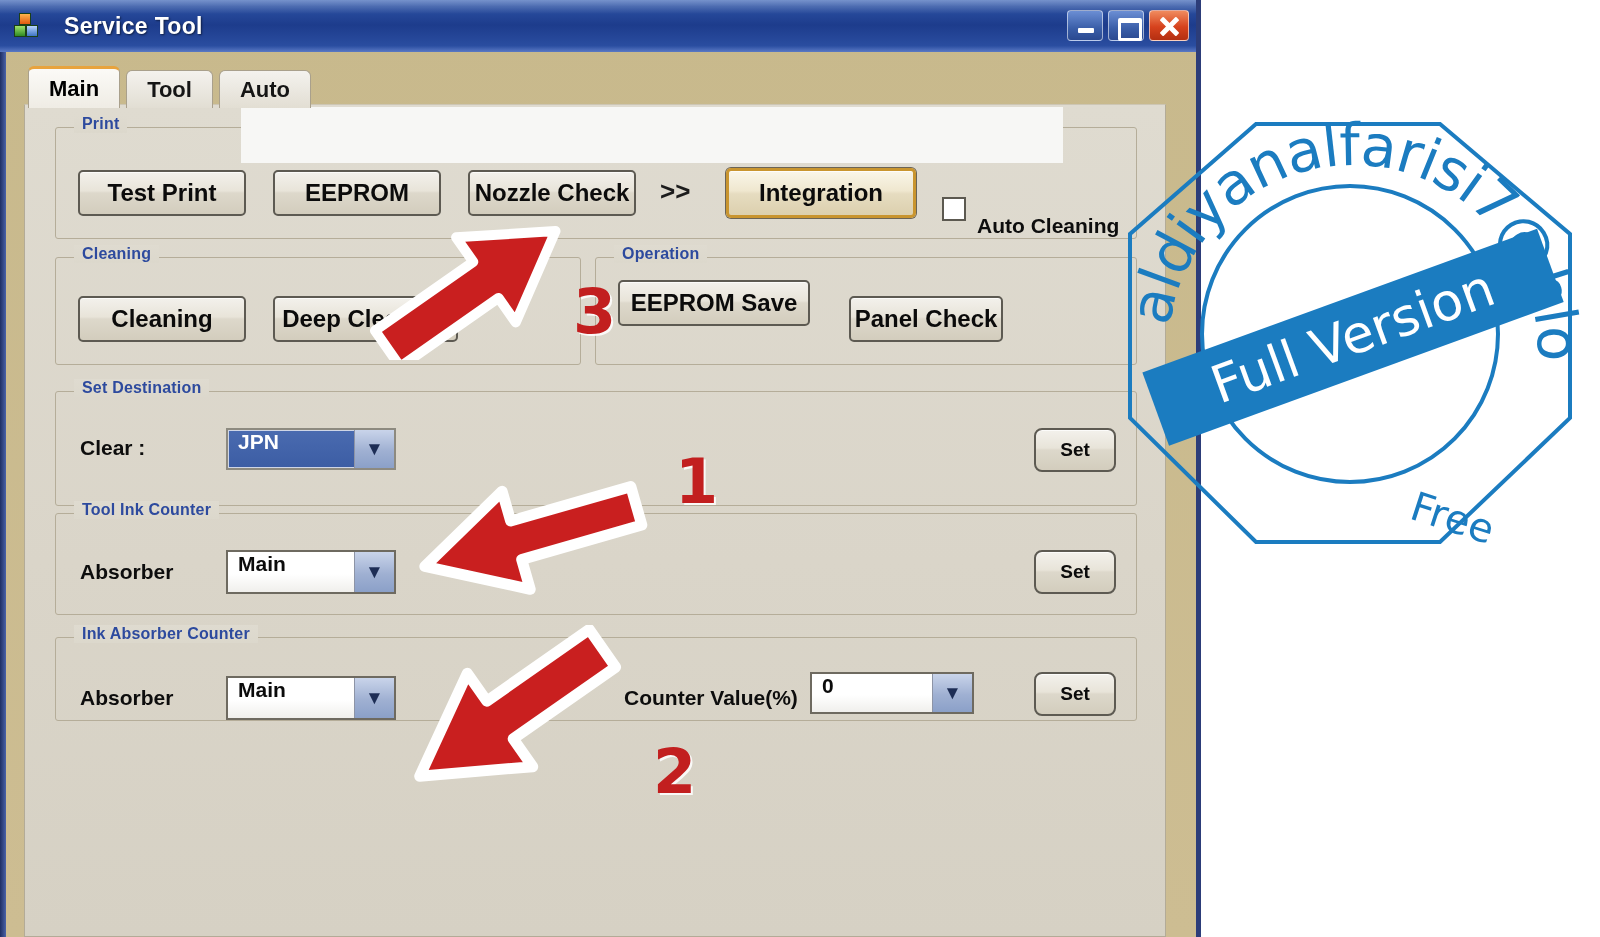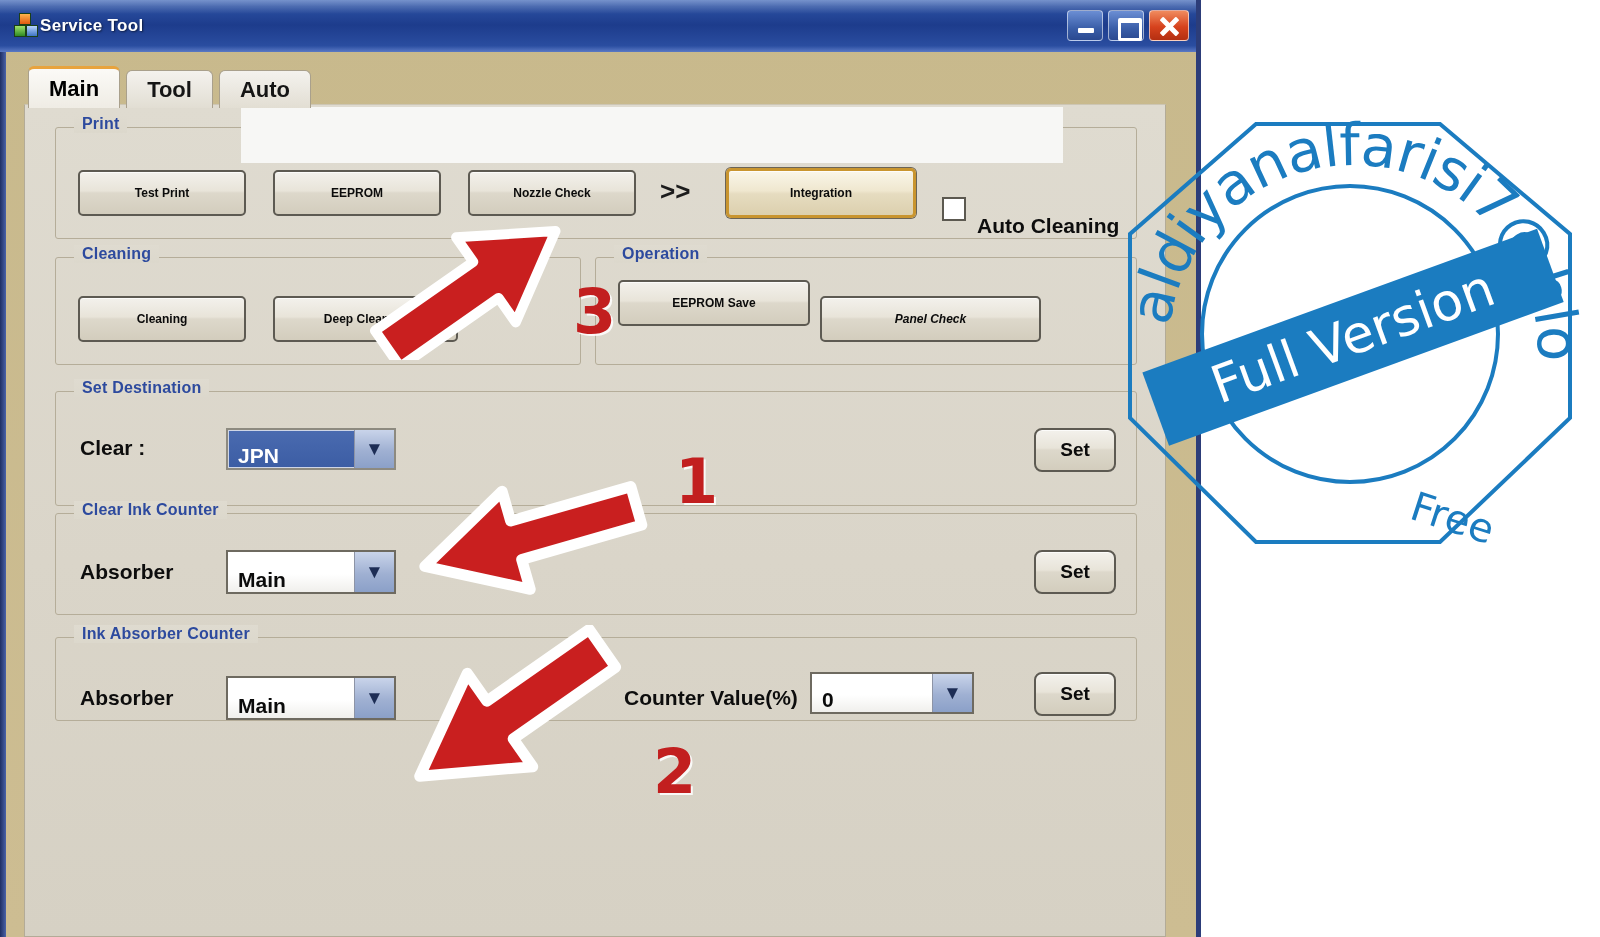--- a/index.html
+++ b/index.html
@@ -36,21 +36,21 @@
     pointer-events:none;
   }
   #app-icon{
     width:26px; height:26px; margin-left:14px; position:relative; flex:0 0 auto;
   }
   #app-icon .blk{position:absolute;width:12px;height:12px;border:1px solid #1b3f17;}
   #app-icon .b1{left:5px; top:0; background:linear-gradient(#ffb34d,#e05a12);}
   #app-icon .b2{left:0; top:12px; background:linear-gradient(#9fe26a,#2f8b23);}
   #app-icon .b3{left:12px; top:12px; background:linear-gradient(#b8d4ff,#3d74c4);}
   #title-text{
-    color:#ffffff; font-size:17px; font-weight:bold; margin-left:0;
+    color:#ffffff; font-size:23px; font-weight:bold; margin-left:24px;
     text-shadow:1px 1px 2px rgba(0,0,0,.55);
     letter-spacing:.3px;
   }
   #winbtns{position:absolute; right:12px; top:10px; display:flex; gap:5px;}
   .winbtn{
     width:36px;height:31px;border-radius:4px;
     border:1px solid rgba(255,255,255,.55);
     position:relative;
   }
   .winbtn.min,.winbtn.max{
@@ -125,37 +125,37 @@
     color:#2d4a9e; font-size:16px; font-weight:bold;
     letter-spacing:.2px;
     white-space:nowrap;
   }
 
   
   .btn{
     background:linear-gradient(to bottom,#f3f1ec 0%,#e8e4d9 45%,#ddd8cb 50%,#d3cdbd 100%);
     border:2px solid #5d5a52;
     border-radius:5px;
-    color:#0b0b0b; font-size:12px; font-weight:bold;
+    color:#0b0b0b; font-size:24px; font-weight:bold;
     display:flex;align-items:center;justify-content:center;
     box-shadow:inset 0 1px 0 rgba(255,255,255,.75);
     white-space:nowrap;
   }
   .btn.hot{
     border:3px solid #c9952f;
     background:linear-gradient(to bottom,#faf6e9 0%,#efe7cf 45%,#e6dcc0 52%,#dcd0ae 100%);
     box-shadow:0 0 0 1px #6b6456, inset 0 1px 0 rgba(255,255,255,.8);
   }
   .btn.small{ font-size:19px;border-radius:8px; }
 
   
   .combo{
     background:linear-gradient(to bottom,#ffffff 0%,#ffffff 55%,#f0efec 100%);
     border:2px solid #6e6a60;
-    display:flex; align-items:flex-end;
+    display:flex; align-items:flex-start;
     position:relative;
   }
   .combo .val{
     padding-left:10px; font-size:21px; font-weight:bold; color:#0b0b0b;
     flex:1; white-space:nowrap; overflow:hidden;
   }
   .combo .arrow{
     width:40px; align-self:stretch;
     background:linear-gradient(to bottom,#c9d4ea,#9fb0d2 55%,#8ba0c8);
     border-left:1px solid #8d94a6;
@@ -266,39 +266,39 @@
       <div class="btn" style="position:absolute; left:217px; top:38px; width:185px; height:46px;">
         <span>Deep Cleaning</span>
       </div>
     </div>
 
     <div class="group" style="left:570px; top:152px; width:542px; height:108px;">
       <div class="legend">Operation</div>
       <div class="btn" style="position:absolute; left:22px; top:22px; width:192px; height:46px;">
         <span>EEPROM Save</span>
       </div>
-      <div class="btn" style="position:absolute; left:224px; top:38px; width:221px; height:46px;font-style:italic;">
+      <div class="btn" style="position:absolute; left:253px; top:38px; width:154px; height:46px;">
         <span>Panel Check</span>
       </div>
     </div>
 
     <div class="group" style="left:30px; top:286px; width:1082px; height:115px;">
       <div class="legend">Set Destination</div>
       <div class="fieldlabel" style="left:24px; top:44px;">Clear :</div>
       <div class="combo selected" style="position:absolute; left:170px; top:36px; width:170px; height:42px;">
         <div class="val">JPN</div>
         <div class="arrow">▼</div>
       </div>
       <div class="btn small" style="position:absolute; left:978px; top:36px; width:82px; height:44px;">
         <span>Set</span>
       </div>
     </div>
 
     <div class="group" style="left:30px; top:408px; width:1082px; height:102px;">
-      <div class="legend">Clear Ink Counter</div>
+      <div class="legend">Tool Ink Counter</div>
       <div class="fieldlabel" style="left:24px; top:46px;">Absorber</div>
       <div class="combo" style="position:absolute; left:170px; top:36px; width:170px; height:44px;">
         <div class="val">Main</div>
         <div class="arrow">▼</div>
       </div>
       <div class="btn small" style="position:absolute; left:978px; top:36px; width:82px; height:44px;">
         <span>Set</span>
       </div>
     </div>
 

